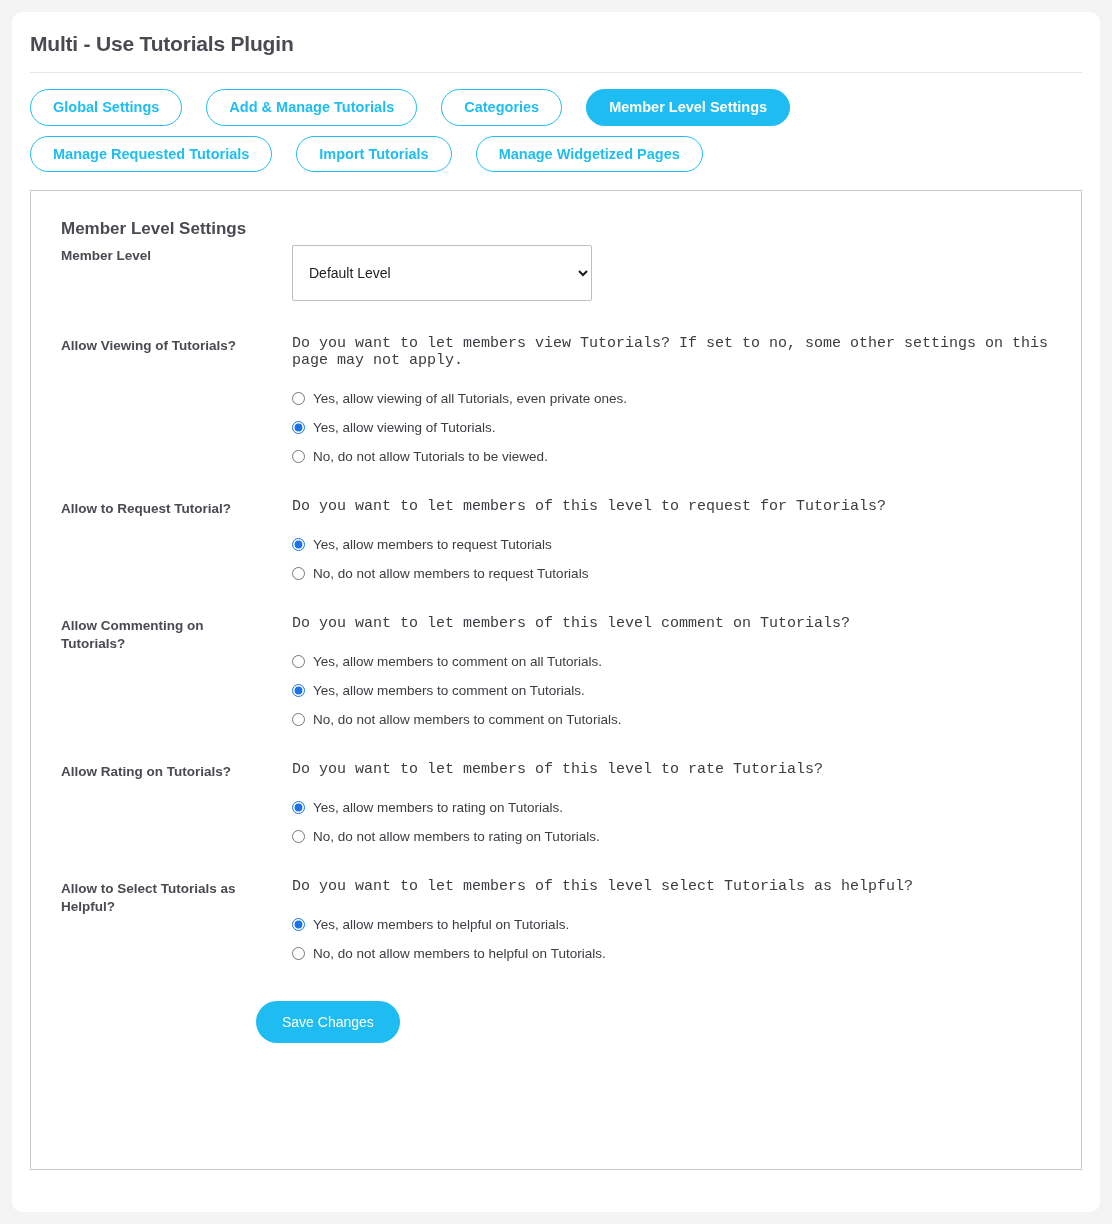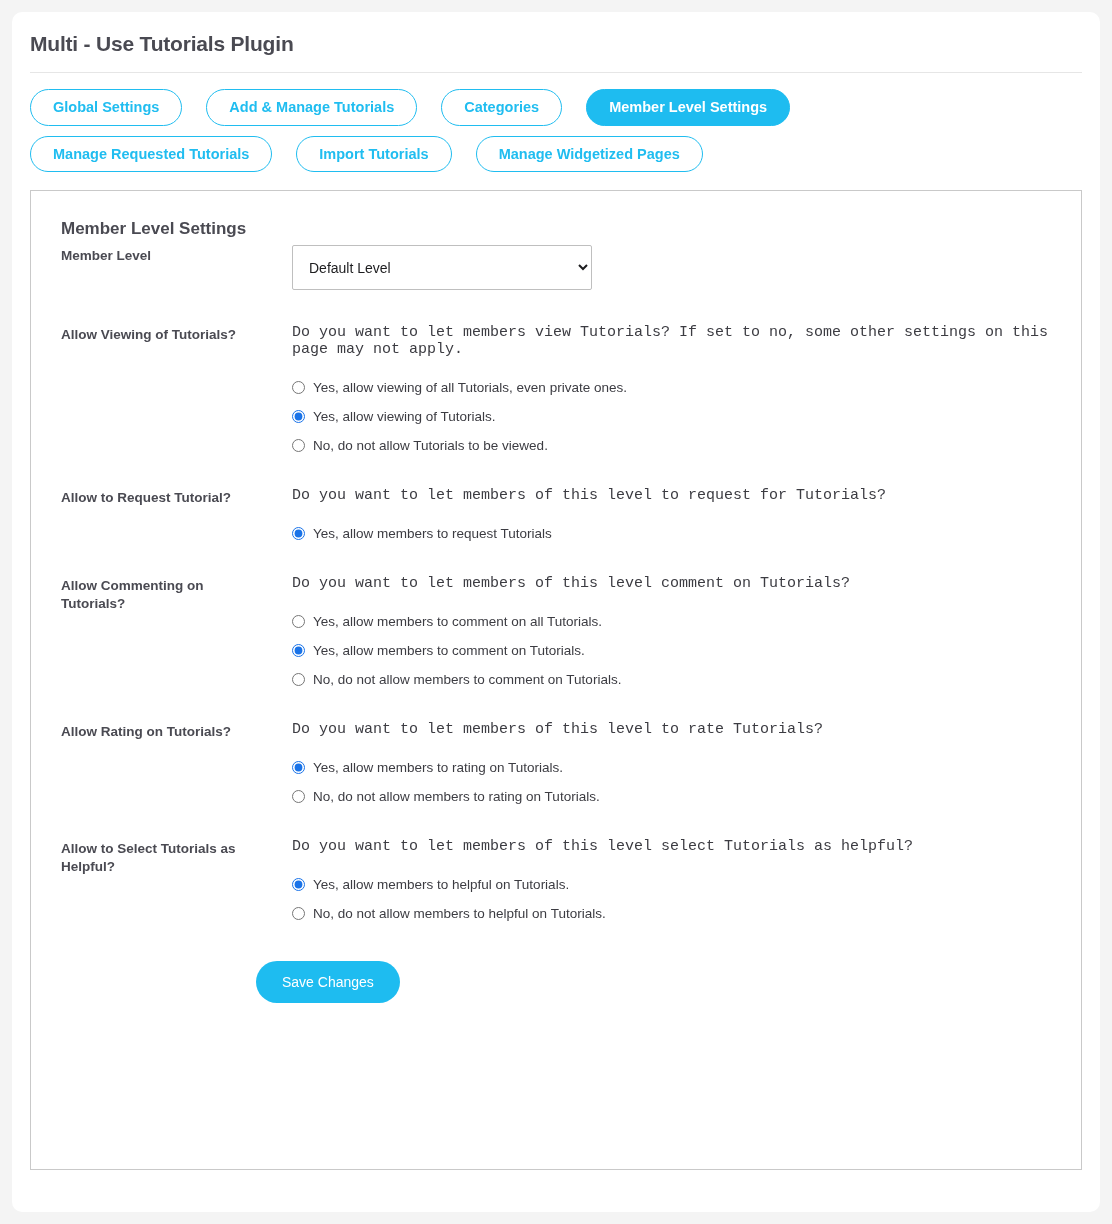--- a/index.html
+++ b/index.html
@@ -102,21 +102,21 @@
 
   .field-question {
     font-size: 15px;
     color: #3c3c42;
     margin: 0 0 22px 0;
     font-family: Liberation Mono, monospace;
   }
 
   select.member-select {
     width: 300px;
-    height: 45px;
+    height: 56px;
     font-size: 14px;
     font-family: "Liberation Sans", sans-serif;
     color: #1d1d1f;
     padding: 0 12px;
     border: 1px solid #bfbfbf;
     background: #ffffff;
     border-radius: 2px;
   }
 
   .radio-opt {
@@ -197,20 +197,24 @@
           </div>
         </div>
         <div class="field-row">
           <div class="field-label">Allow to Request Tutorial?</div>
           <div class="field-body">
             <p class="field-question">Do you want to let members of this level to request for Tutorials?</p>
             <div class="radio-opt">
               <input type="radio" name="group-1" id="r-1-0" checked="" style="">
               <label for="r-1-0">Yes, allow members to request Tutorials</label>
             </div>
+            <div class="radio-opt">
+              <input type="radio" name="group-1" id="r-1-1" style="">
+              <label for="r-1-1">No, do not allow members to request Tutorials</label>
+            </div>
           </div>
         </div>
         <div class="field-row">
           <div class="field-label">Allow Commenting on Tutorials?</div>
           <div class="field-body">
             <p class="field-question">Do you want to let members of this level comment on Tutorials?</p>
             <div class="radio-opt">
               <input type="radio" name="group-2" id="r-2-0" style="">
               <label for="r-2-0">Yes, allow members to comment on all Tutorials.</label>
             </div>

